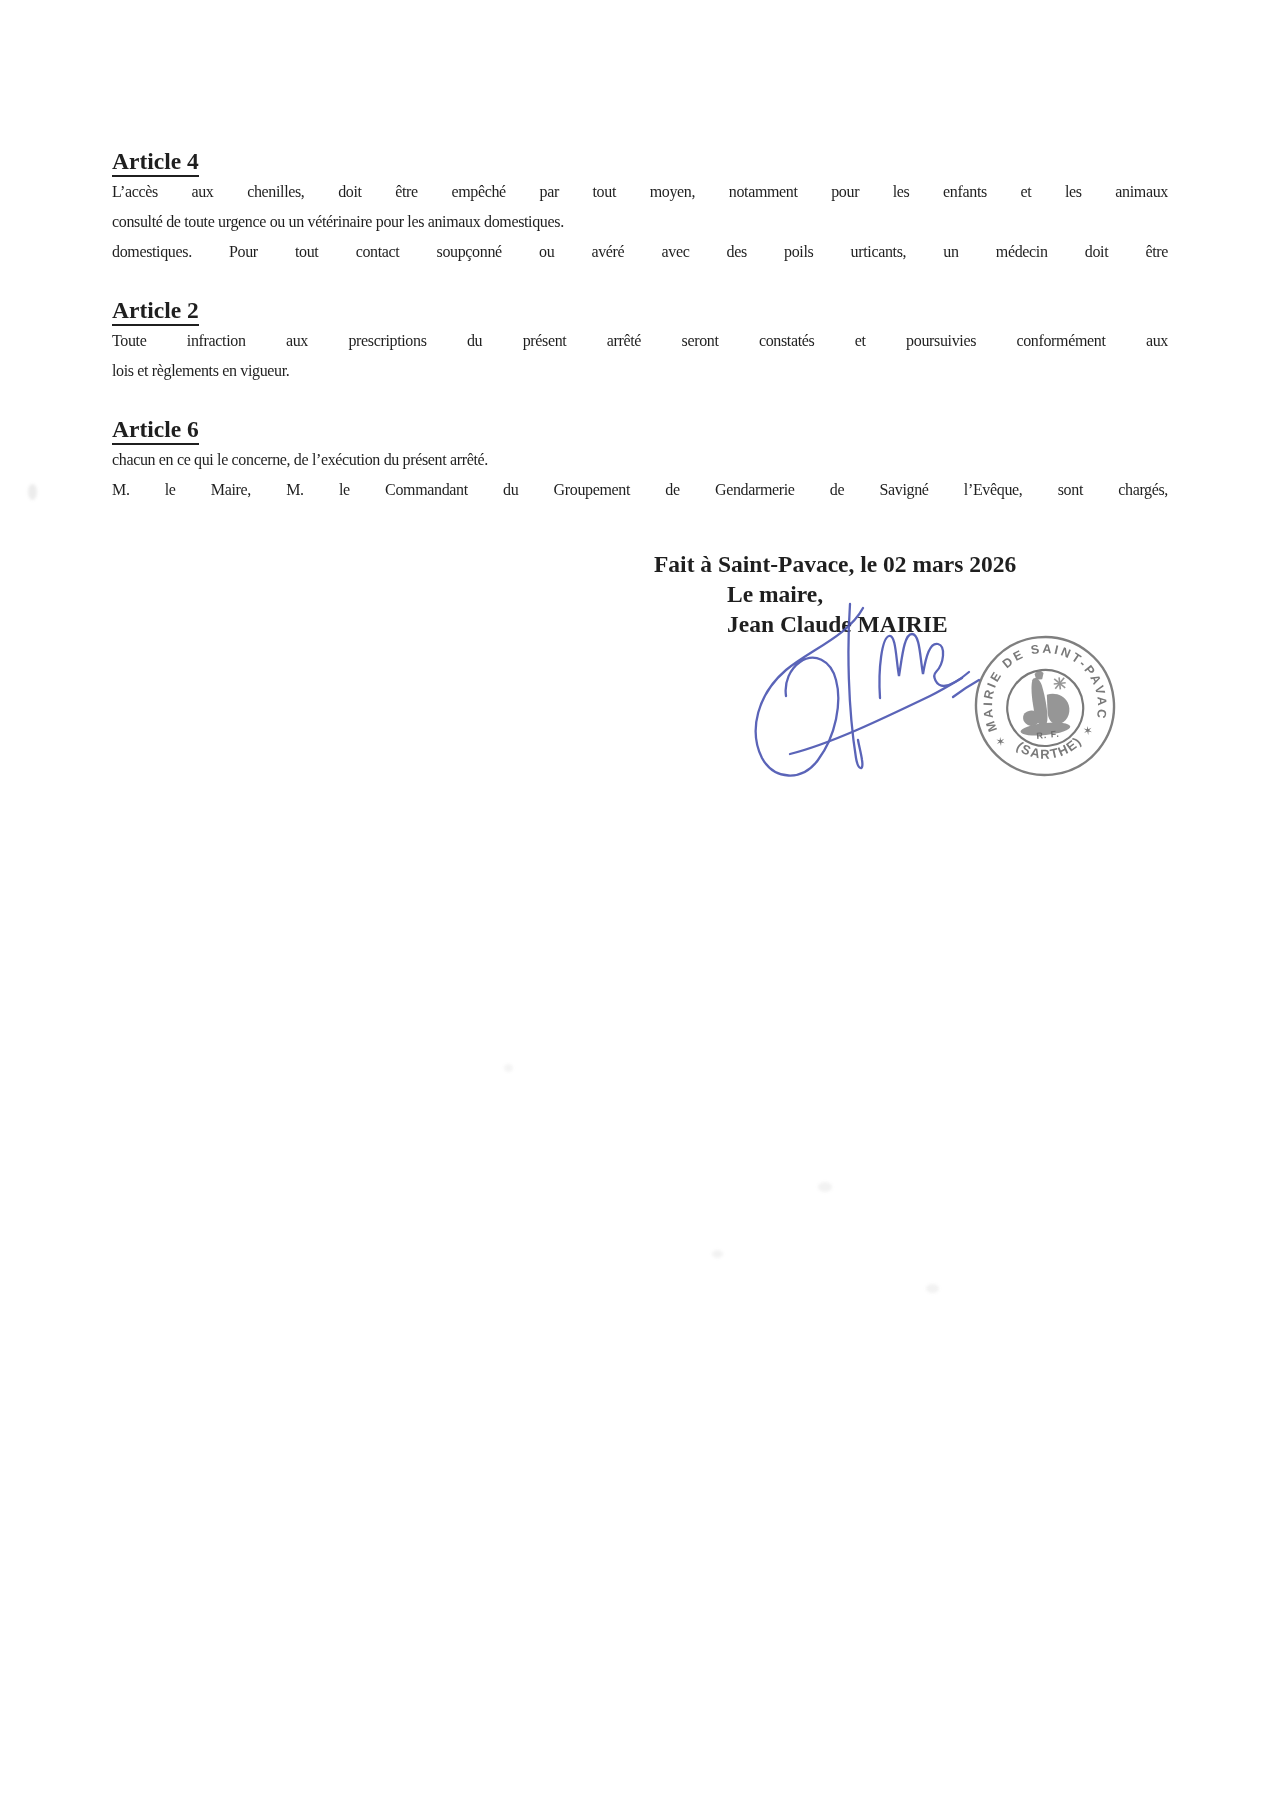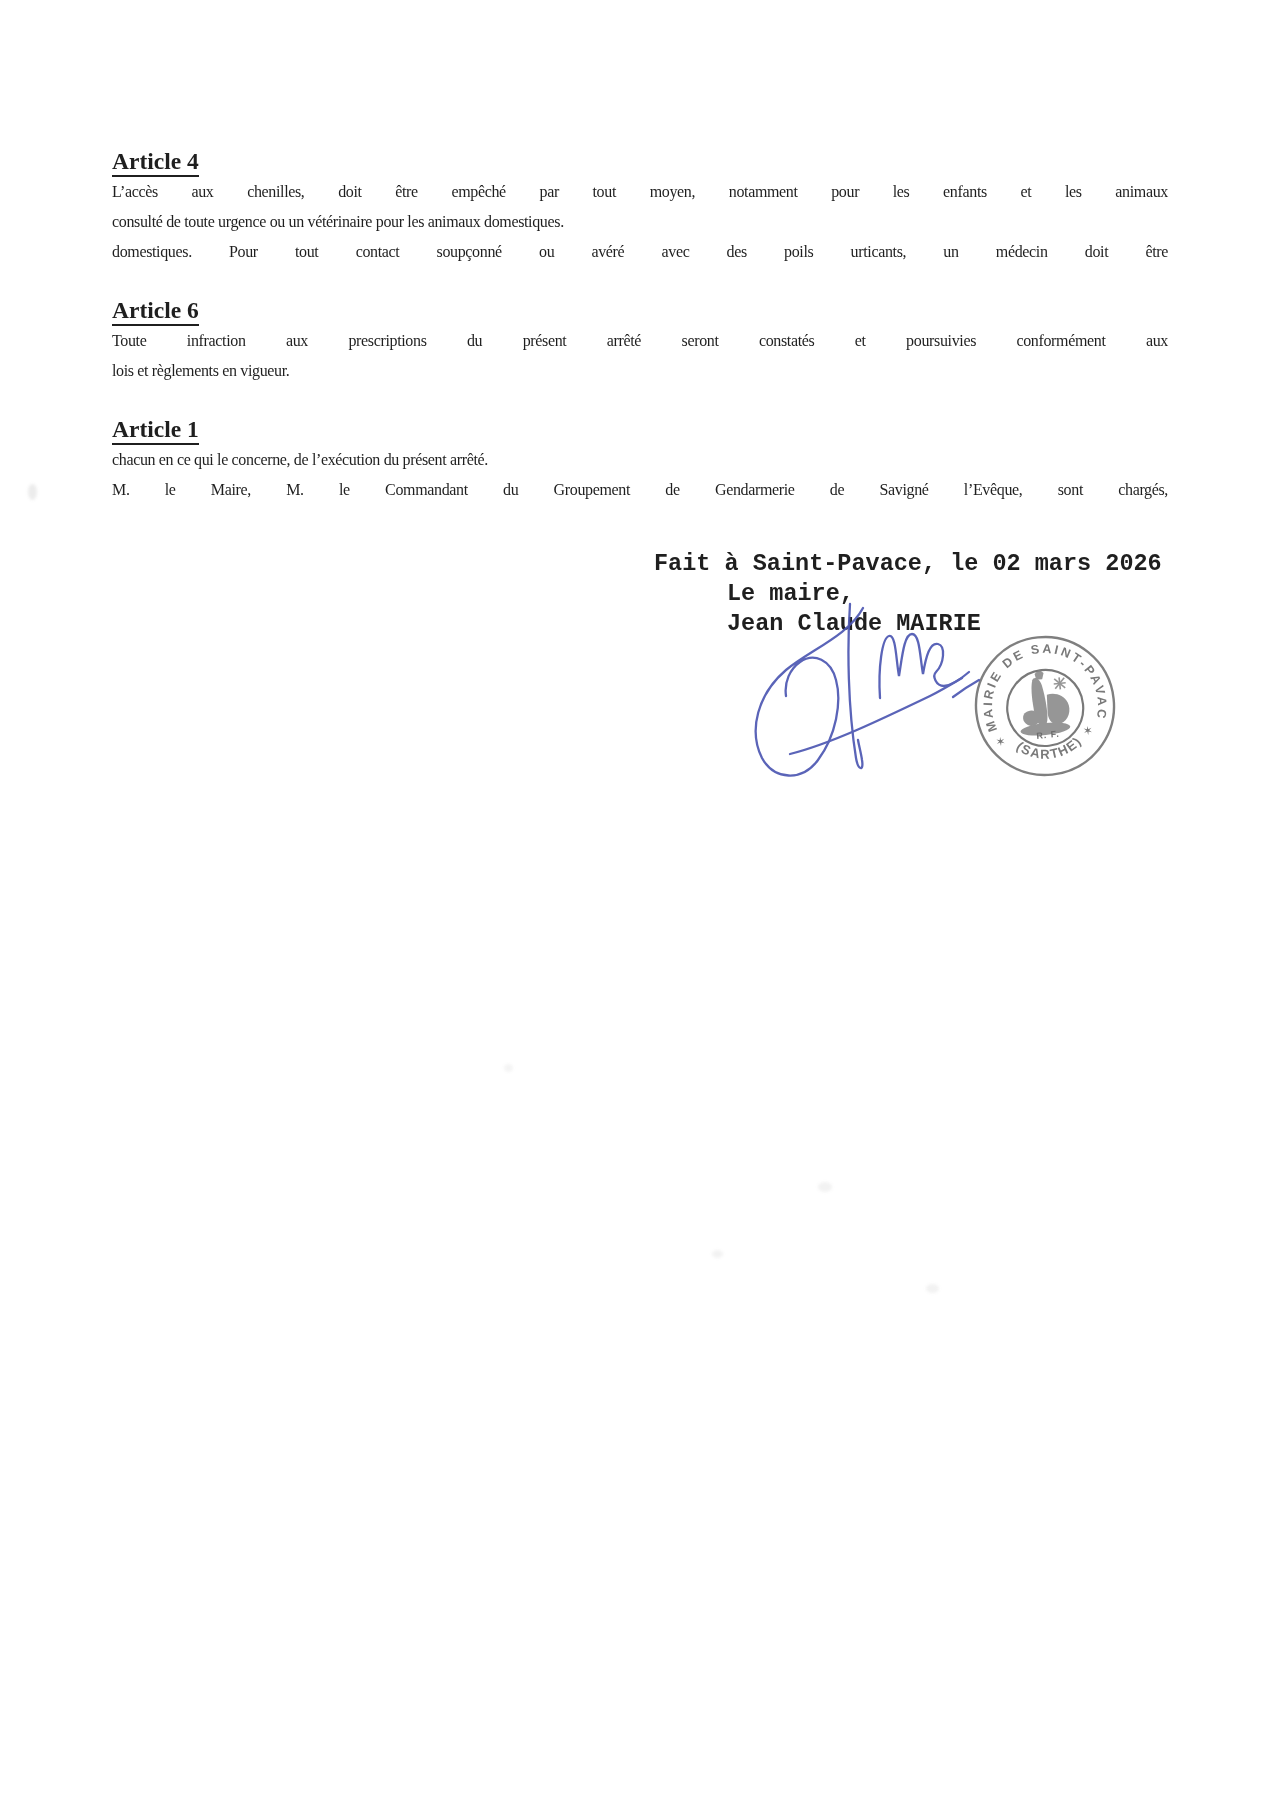--- a/index.html
+++ b/index.html
@@ -20,21 +20,21 @@
     border-bottom:2.5px solid #1f1f1f;padding-bottom:1px;display:inline-block;line-height:26px;
   }
   .line{
     font-size:16px;line-height:30px;letter-spacing:-0.35px;
     text-align:justify;text-align-last:justify;
   }
   .line.last{text-align:left;text-align-last:left;}
   .article + .article{margin-top:28px;}
   .closing{
     margin-top:44px;margin-left:542px;
-    font-weight:bold;font-size:23.5px;line-height:30px;font-family:Liberation Mono, monospace;
+    font-weight:bold;font-size:23.5px;line-height:30px;
   }
   .closing .indent{padding-left:73px;}
   .signature-svg{position:absolute;left:690px;top:598px;z-index:3;pointer-events:none;}
   .stamp-svg{position:absolute;left:972px;top:633px;z-index:2;transform:rotate(-6deg);}
   .speck{position:absolute;border-radius:50%;filter:blur(1.5px);}
   .sp1{left:28px;top:484px;width:9px;height:16px;background:rgba(70,70,70,0.10);}
   .sp2{left:504px;top:1064px;width:9px;height:8px;background:rgba(70,70,70,0.06);}
   .sp3{left:818px;top:1182px;width:14px;height:10px;background:rgba(70,70,70,0.07);}
   .sp4{left:712px;top:1250px;width:11px;height:8px;background:rgba(70,70,70,0.07);}
   .sp5{left:926px;top:1284px;width:13px;height:9px;background:rgba(70,70,70,0.07);}
@@ -47,27 +47,27 @@
   <div class="content">
 
     <div class="article">
       <div class="article-heading"><span>Article 4</span></div>
       <div class="line">L’accès aux chenilles, doit être empêché par tout moyen, notamment pour les enfants et les animaux</div>
       <div class="line last">consulté de toute urgence ou un vétérinaire pour les animaux domestiques.</div>
       <div class="line">domestiques. Pour tout contact soupçonné ou avéré avec des poils urticants, un médecin doit être</div>
     </div>
 
     <div class="article">
-      <div class="article-heading"><span>Article 6</span></div>
+      <div class="article-heading"><span>Article 2</span></div>
       <div class="line">Toute infraction aux prescriptions du présent arrêté seront constatés et poursuivies conformément aux</div>
       <div class="line last">lois et règlements en vigueur.</div>
     </div>
 
     <div class="article">
-      <div class="article-heading"><span>Article 1</span></div>
+      <div class="article-heading"><span>Article 6</span></div>
       <div class="line last">chacun en ce qui le concerne, de l’exécution du présent arrêté.</div>
       <div class="line">M. le Maire, M. le Commandant du Groupement de Gendarmerie de Savigné l’Evêque, sont chargés,</div>
     </div>
 
     <div class="closing">
       <div>Fait à Saint-Pavace, le 02 mars 2026</div>
       <div class="indent">Le maire,</div>
       <div class="indent">Jean Claude MAIRIE</div>
     </div>
 

